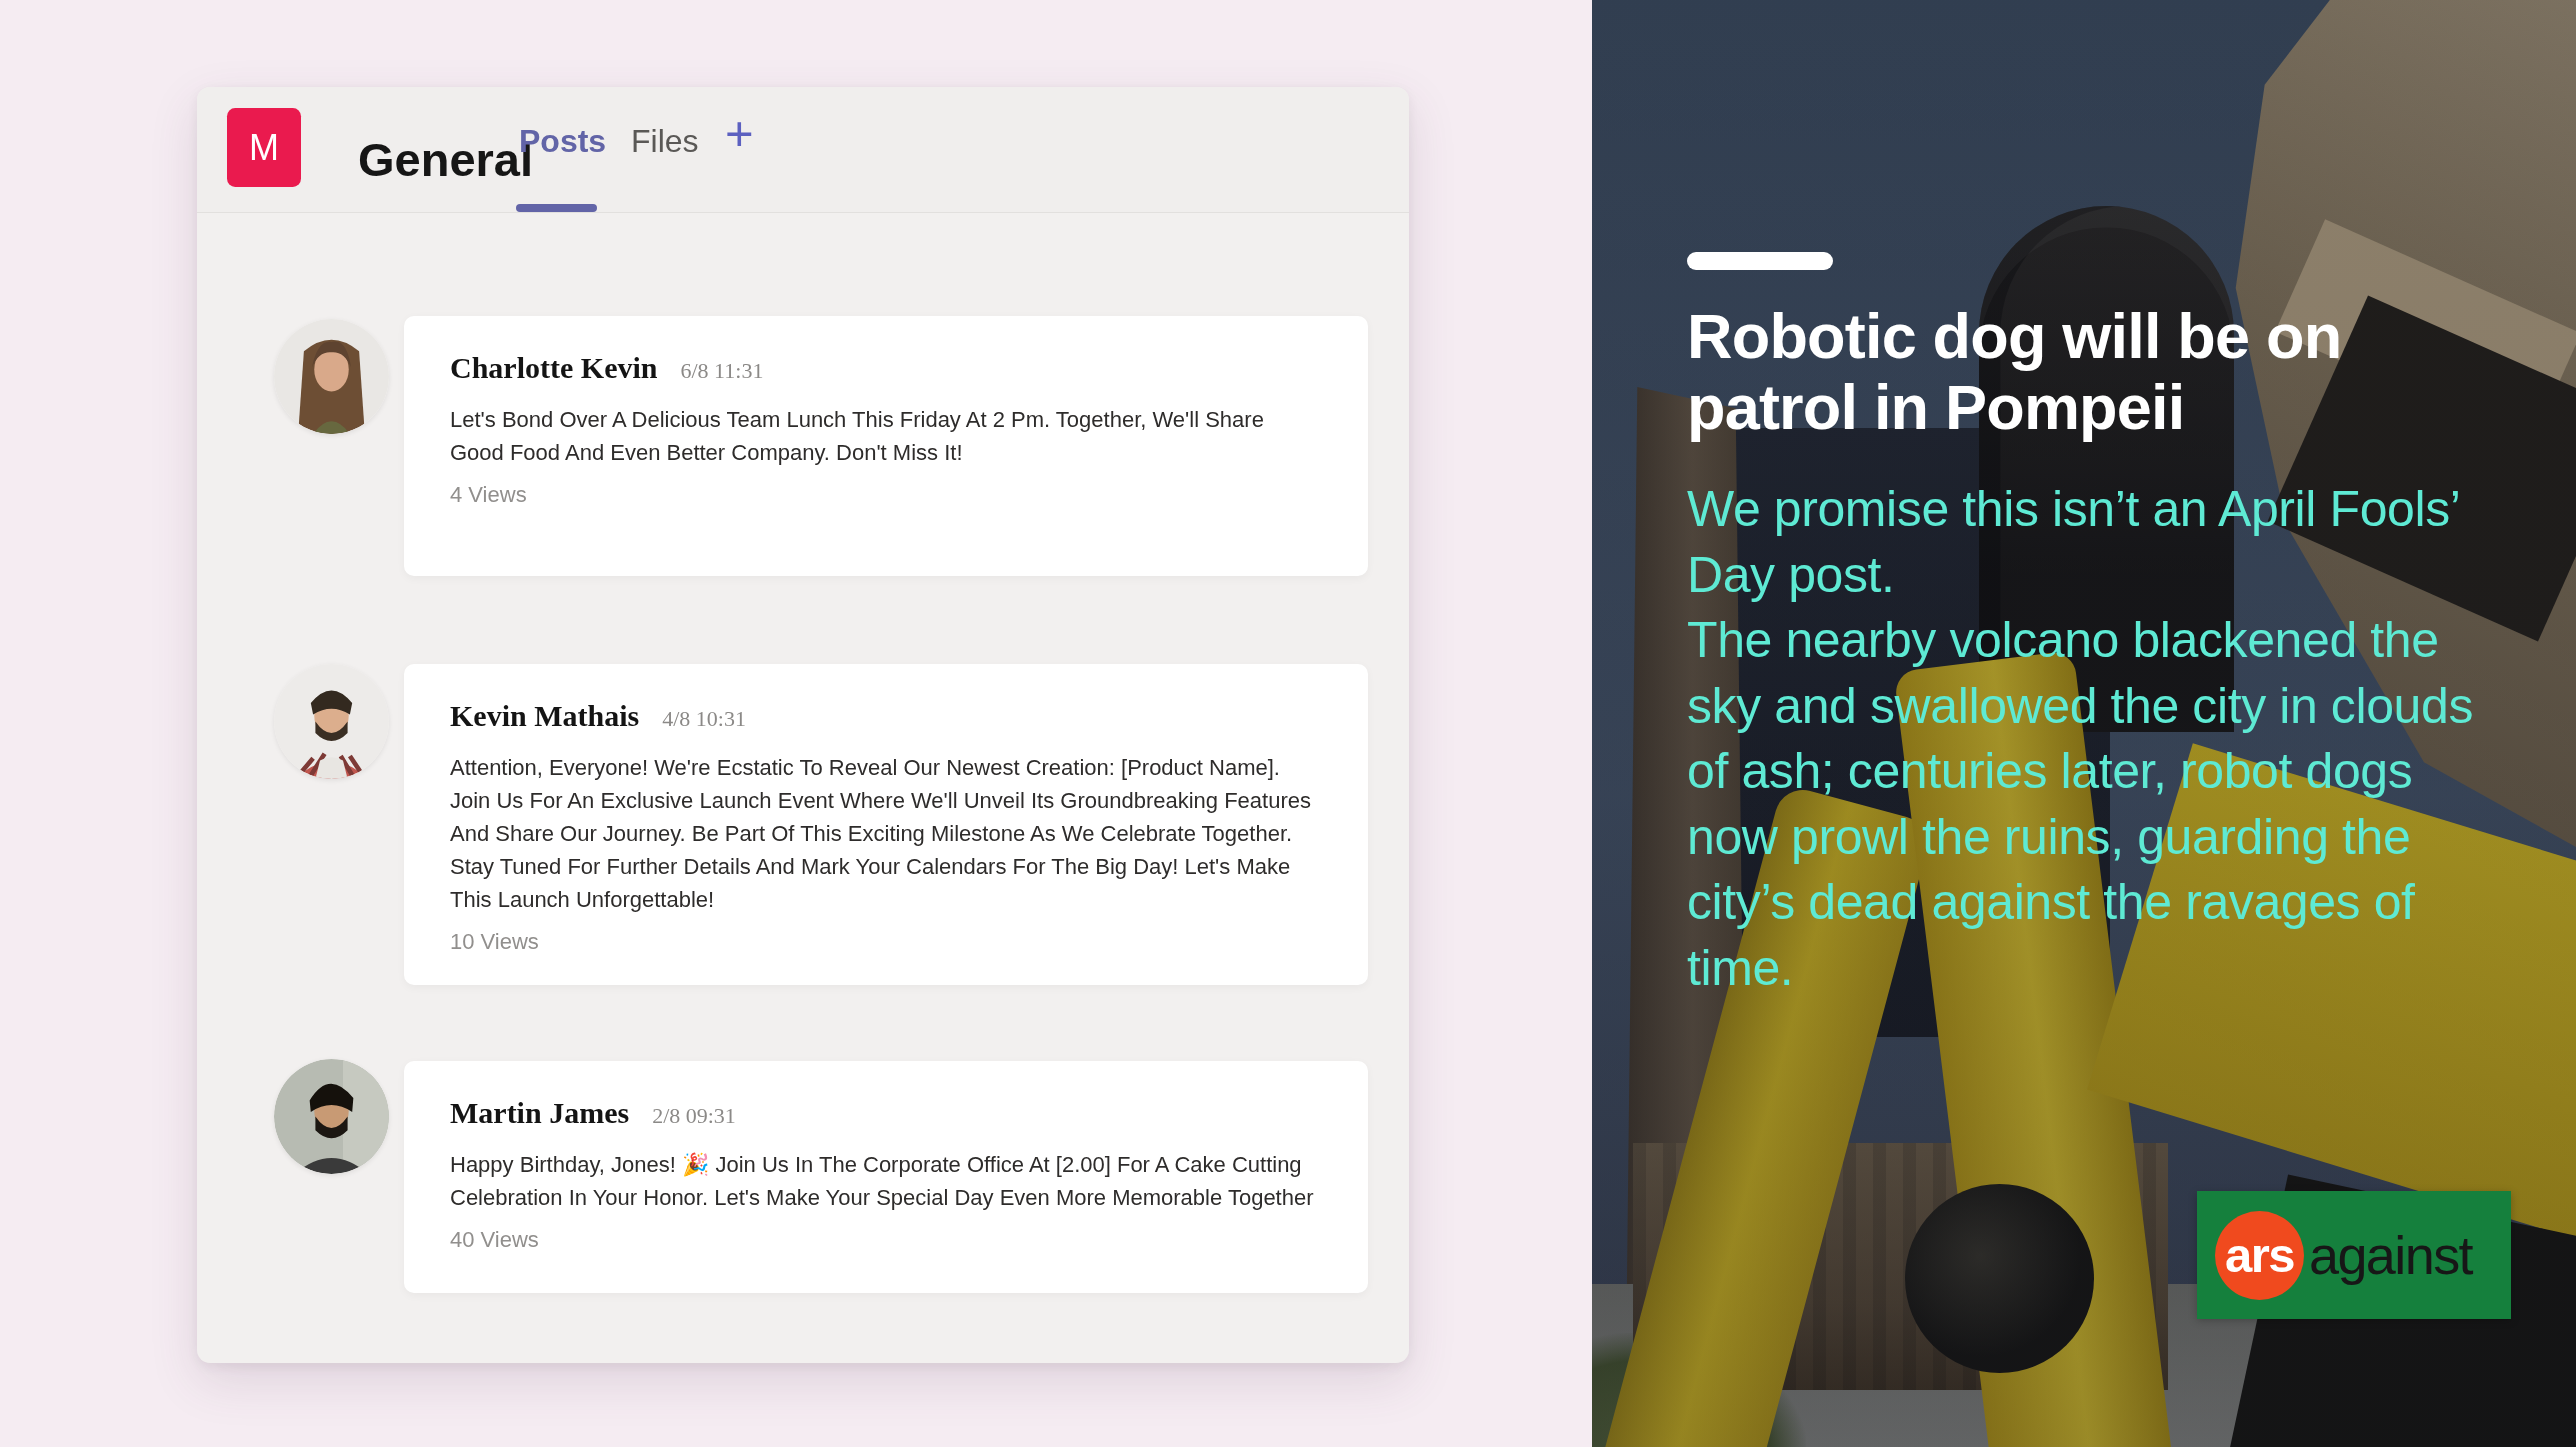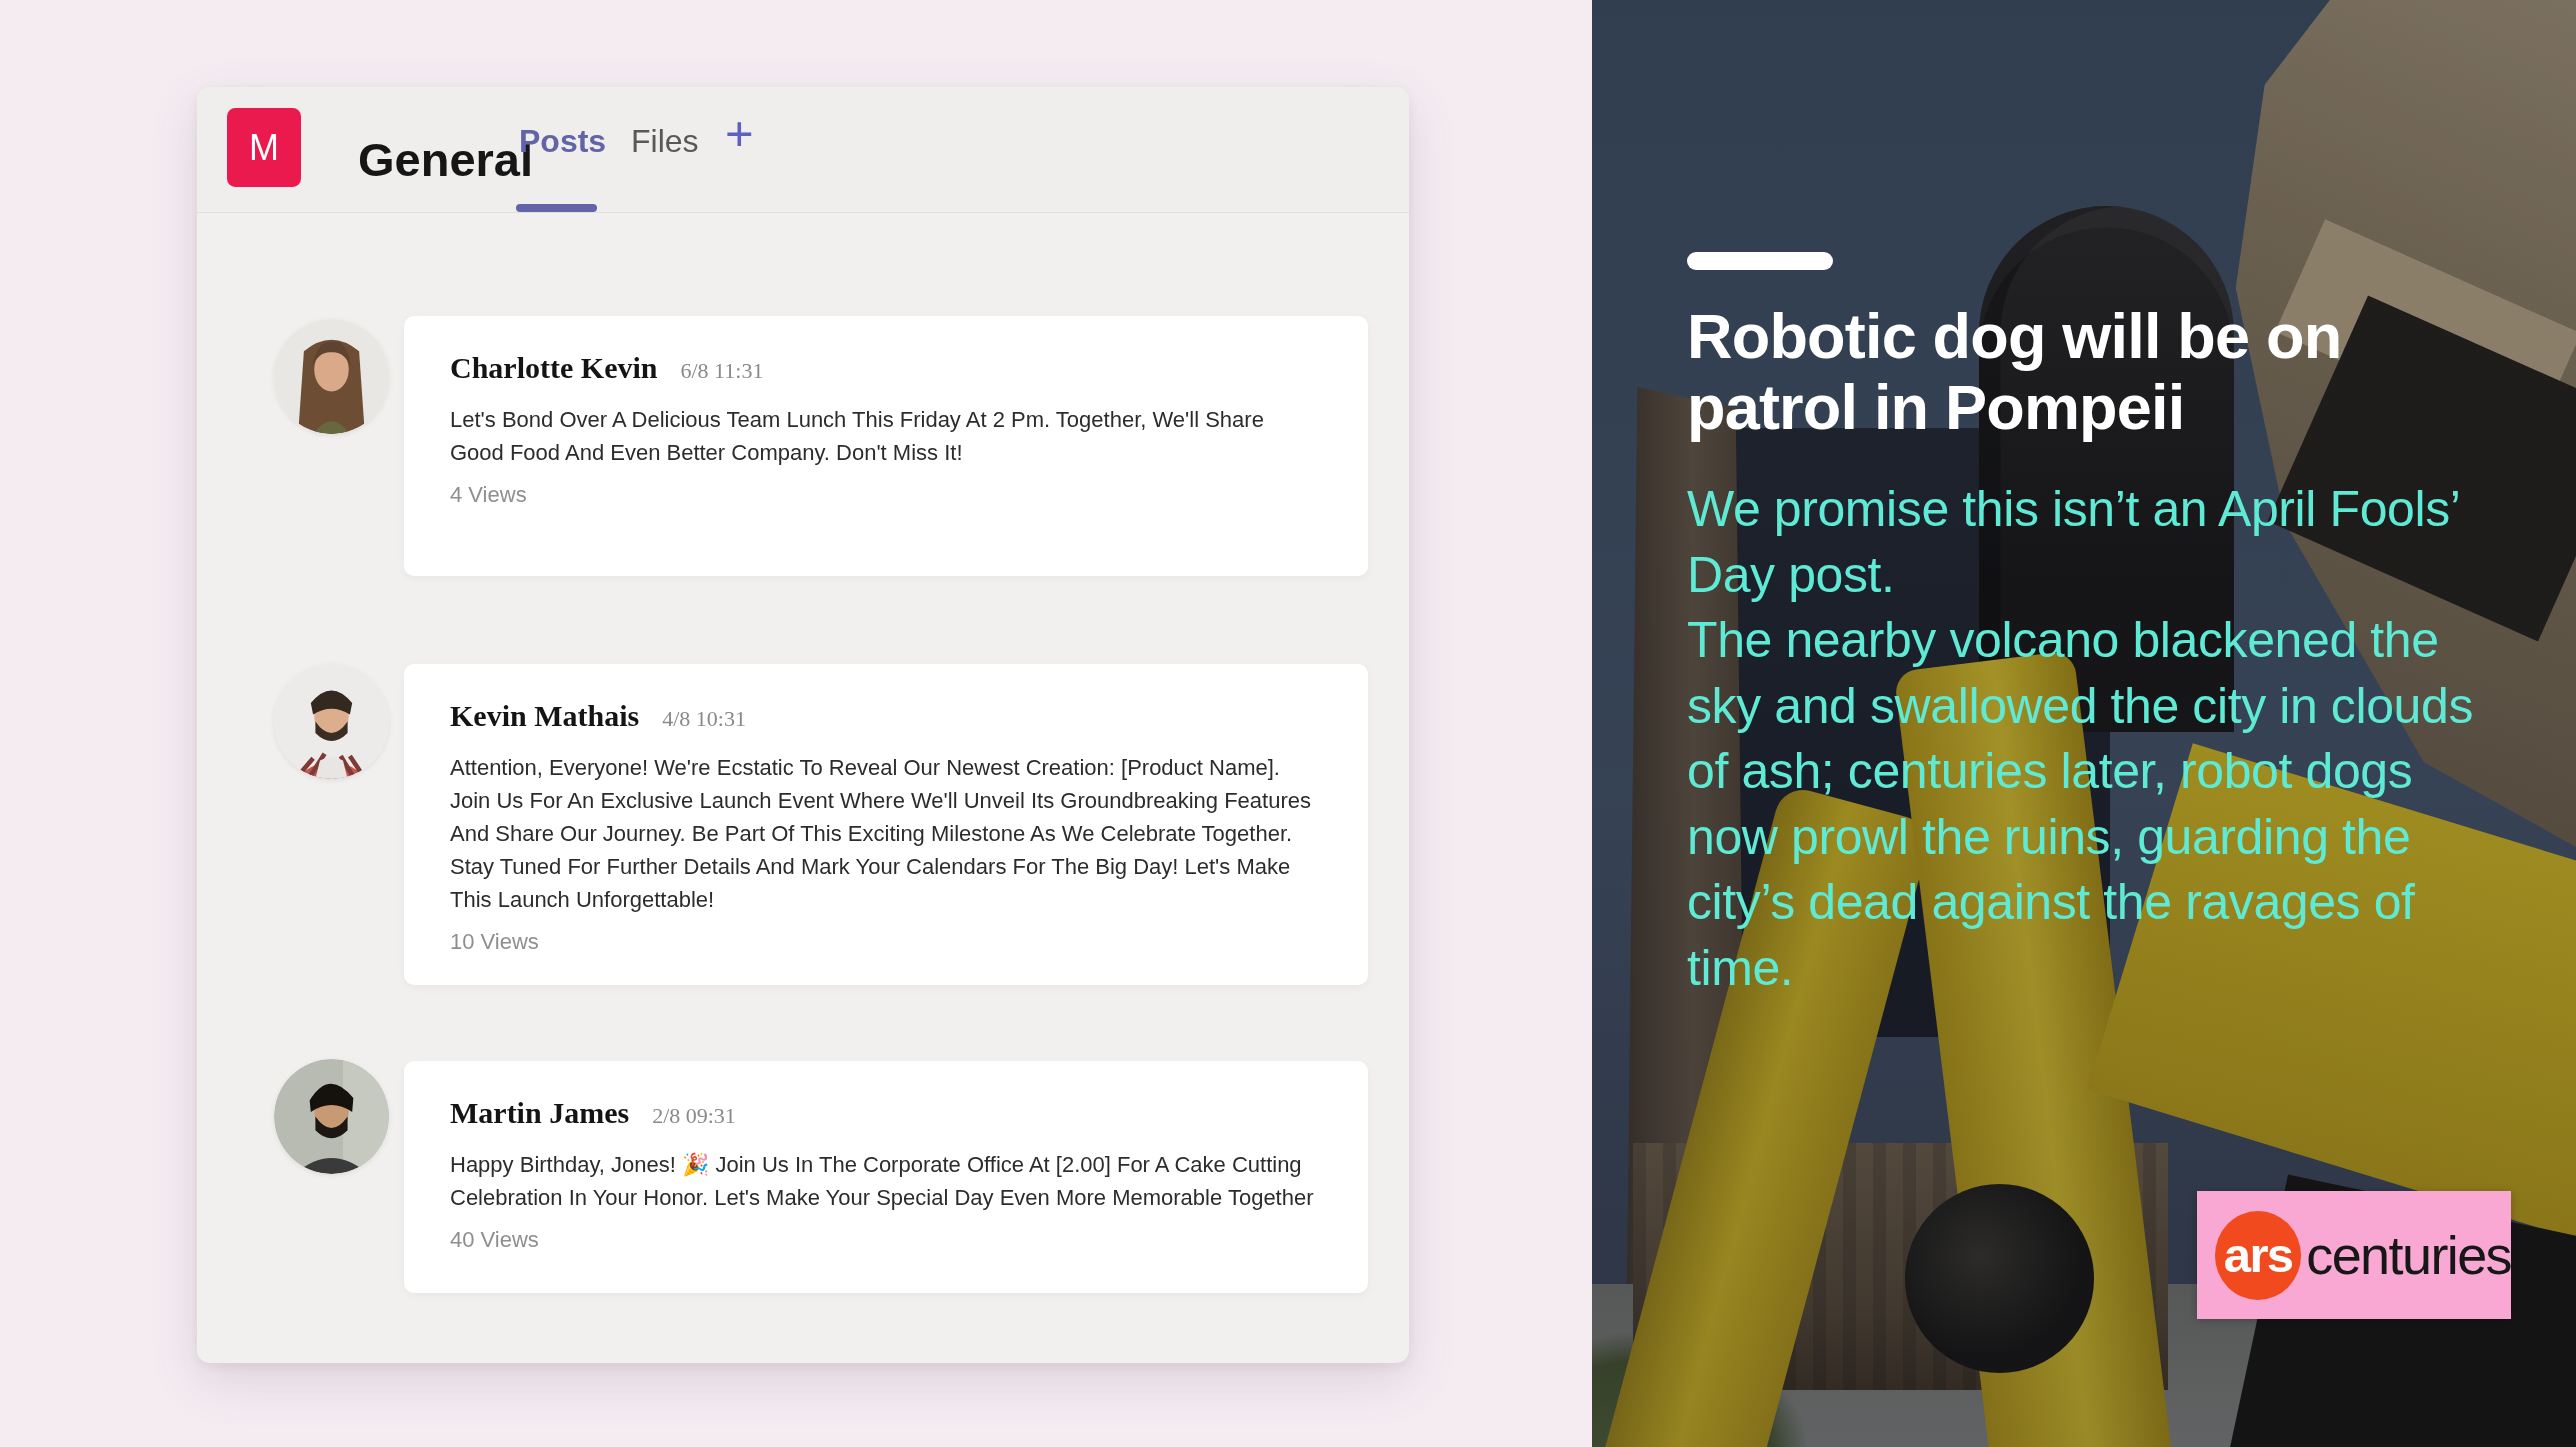--- a/index.html
+++ b/index.html
@@ -127,21 +127,21 @@
   .article-content{position:absolute;inset:0;padding:12px 49px 0 95px;box-sizing:border-box;z-index:9;}
   .kicker-bar{margin-top:240px;width:146px;height:18px;background:#ffffff;border-radius:10px;}
   .article h1{
     margin:31px 0 35px 0;max-width:847px;
     font-size:63px;line-height:1.12;font-weight:700;color:#ffffff;letter-spacing:-0.8px;
   }
   .deck p{margin:0;max-width:822px;font-size:50px;line-height:1.31;font-weight:400;color:#5eead4;letter-spacing:-0.4px;}
 
   .brand-box{
     position:absolute;left:605px;top:1191px;width:314px;height:128px;
-    background:#f9a8d4;display:flex;align-items:center;z-index:10;
+    background:#15803d;display:flex;align-items:center;z-index:10;
     box-shadow:0 1.6px 8.2px rgba(0,0,0,.25);
   }
   .brand-circle{
     margin-left:18px;width:89px;height:89px;border-radius:50%;
     background:#f04a1e;color:#ffffff;font-size:49px;font-weight:700;letter-spacing:-1.6px;
     display:flex;align-items:center;justify-content:center;
   }
   .brand-name{margin-left:5px;font-size:54px;color:#171717;letter-spacing:-1.6px;}
 
   
@@ -269,18 +269,18 @@
       <div class="kicker-bar"></div>
       <h1>Robotic dog will be on patrol in Pompeii</h1>
       <div class="deck">
         <p>We promise this isn’t an April Fools’ Day post.</p>
         <p>The nearby volcano blackened the sky and swallowed the city in clouds of ash; centuries later, robot dogs now prowl the ruins, guarding the city’s dead against the ravages of time.</p>
       </div>
     </div>
 
     <div class="brand-box">
       <span class="brand-circle">ars</span>
-      <span class="brand-name">centuries</span>
+      <span class="brand-name">against</span>
     </div>
 
   </section>
 </div>
 
 
 </body></html>

